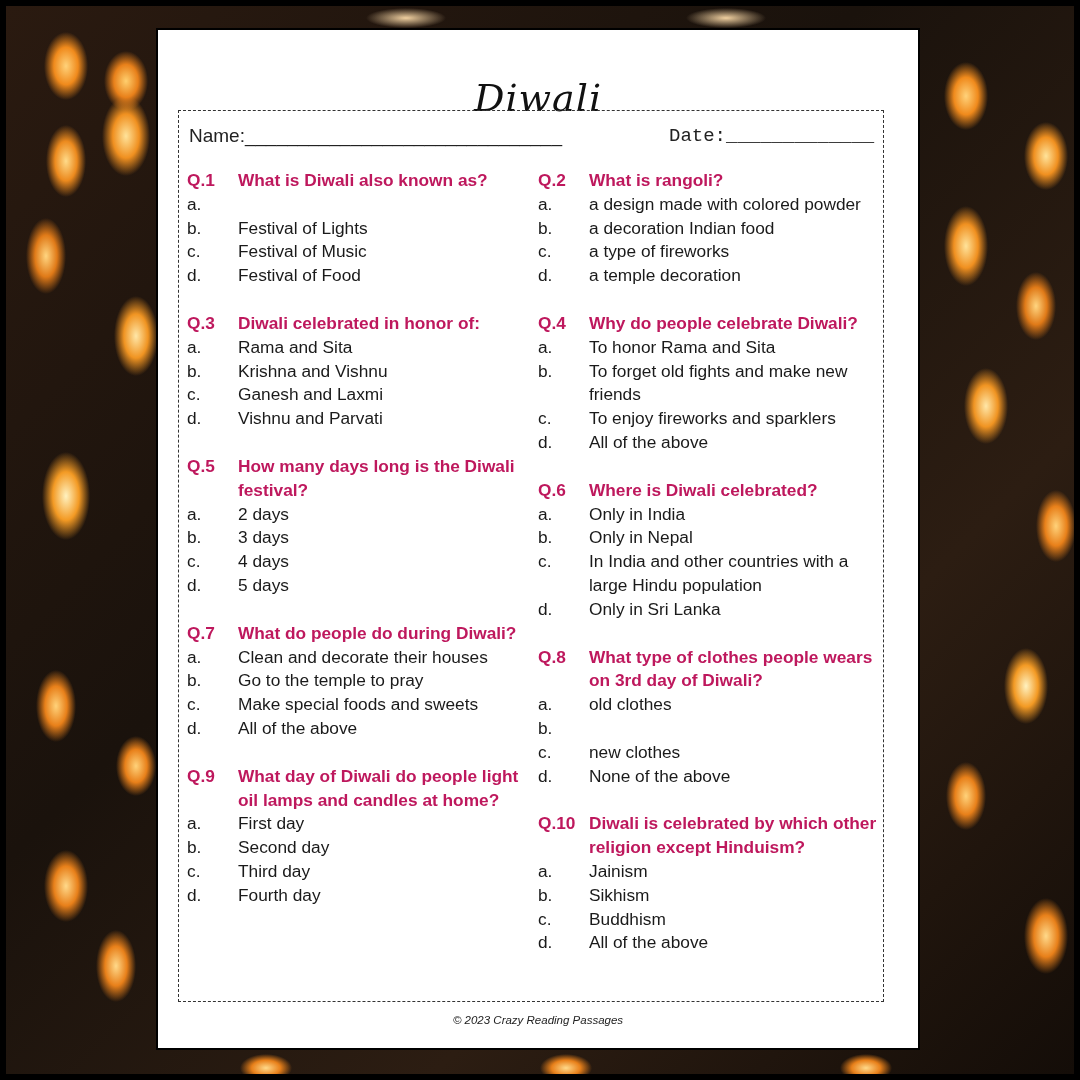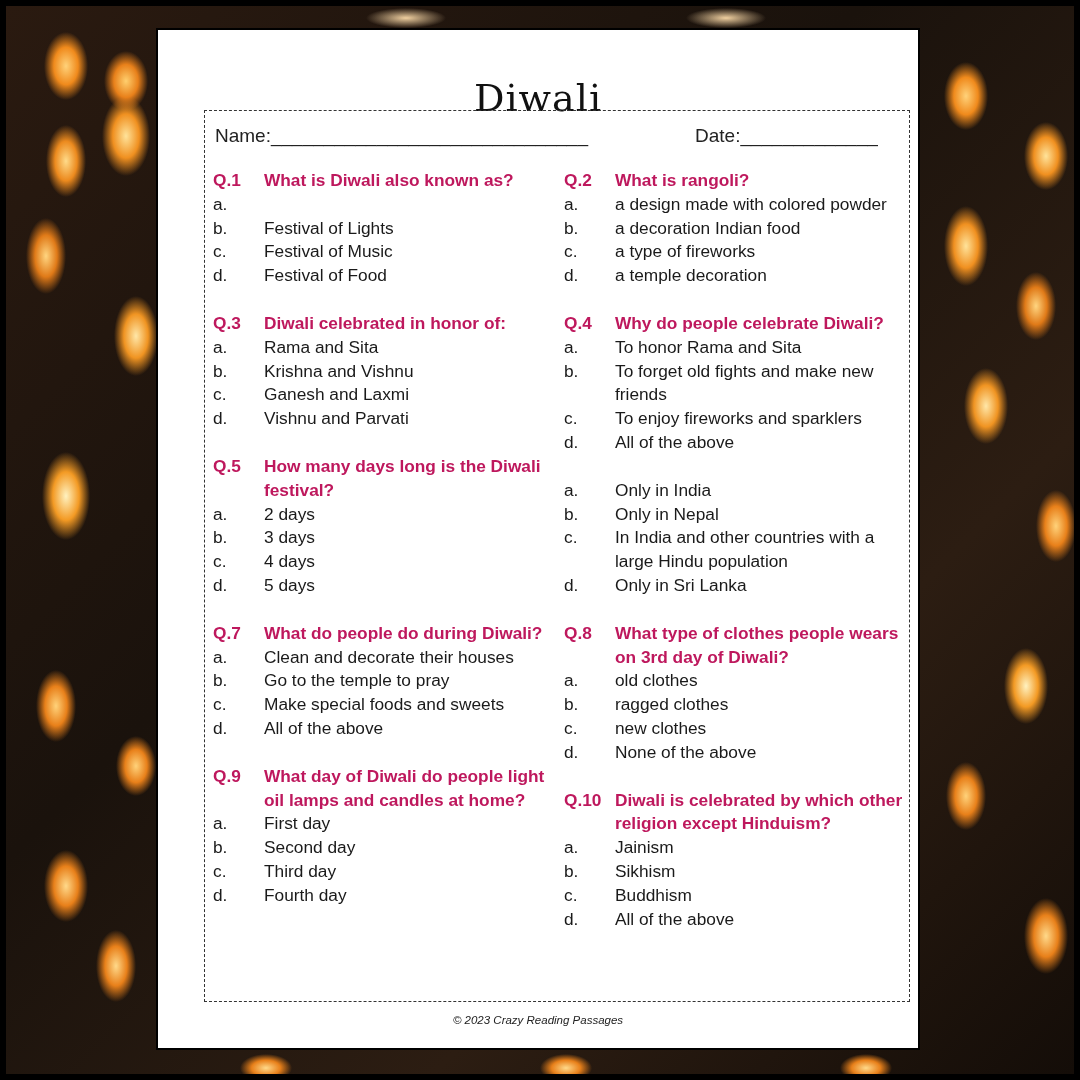--- a/index.html
+++ b/index.html
@@ -37,33 +37,33 @@
         radial-gradient(ellipse 40px 10px at 400px 12px, #f0d0a0 0%, rgba(0,0,0,0) 100%),
         radial-gradient(ellipse 40px 10px at 720px 12px, #f0d0a0 0%, rgba(0,0,0,0) 100%),
         linear-gradient(135deg, #2a1a10 0%, #1a120c 40%, #2c1d12 70%, #140d08 100%);
     }
     .sheet {
       position: absolute; left: 156px; top: 28px; width: 764px; height: 1022px;
       background: #fff; border: 2px solid #000; box-sizing: border-box;
     }
     .title {
       position: absolute; left: 0; right: 0; top: 46px; text-align: center;
-      font-family: "DejaVu Serif", serif; font-size: 38px;
+      font-family: "DejaVu Serif", serif; font-style: italic; font-size: 38px;
       color: #111; letter-spacing: 1px;
     }
     .box {
-      position: absolute; left: 46px; top: 80px; width: 706px; height: 892px;
+      position: absolute; left: 20px; top: 80px; width: 706px; height: 892px;
       border: 1.5px dashed #333; box-sizing: border-box;
     }
     .name-row {
       position: absolute; top: 14px; left: 10px; right: 20px;
       font-size: 19px; color: #222;
     }
     .name-row .name { position: absolute; left: 0; }
-    .name-row .date { position: absolute; left: 480px; }
+    .name-row .date { position: absolute; left: 480px; font-family: Liberation Mono, monospace; }
     .col { position: absolute; top: 58px; width: 345px; }
     .col.left { left: 8px; }
     .col.right { left: 359px; }
     .q { margin-bottom: 24px; }
     .line {
       display: flex; font-size: 17.3px; line-height: 23.8px; color: #1a1a1a;
     }
     .line .lbl { width: 51px; flex: none; }
     .line .txt { flex: 1; white-space: nowrap; }
     .qline { font-weight: bold; color: #be185d; }
@@ -238,20 +238,24 @@
           <div class="line opt">
             <span class="lbl">c.</span>
             <span class="txt">To enjoy fireworks and sparklers</span>
           </div>
           <div class="line opt">
             <span class="lbl">d.</span>
             <span class="txt">All of the above</span>
           </div>
         </div>
         <div class="q">
+          <div class="line qline">
+            <span class="lbl">Q.6</span>
+            <span class="txt">Where is Diwali celebrated?</span>
+          </div>
           <div class="line opt">
             <span class="lbl">a.</span>
             <span class="txt">Only in India</span>
           </div>
           <div class="line opt">
             <span class="lbl">b.</span>
             <span class="txt">Only in Nepal</span>
           </div>
           <div class="line opt">
             <span class="lbl">c.</span>
@@ -266,21 +270,20 @@
           <div class="line qline">
             <span class="lbl">Q.8</span>
             <span class="txt">What type of clothes people wears on 3rd day of Diwali?</span>
           </div>
           <div class="line opt">
             <span class="lbl">a.</span>
             <span class="txt">old clothes</span>
           </div>
           <div class="line opt">
             <span class="lbl">b.</span>
-            <span class="txt">ragged clothes</span>
           </div>
           <div class="line opt">
             <span class="lbl">c.</span>
             <span class="txt">new clothes</span>
           </div>
           <div class="line opt">
             <span class="lbl">d.</span>
             <span class="txt">None of the above</span>
           </div>
         </div>

